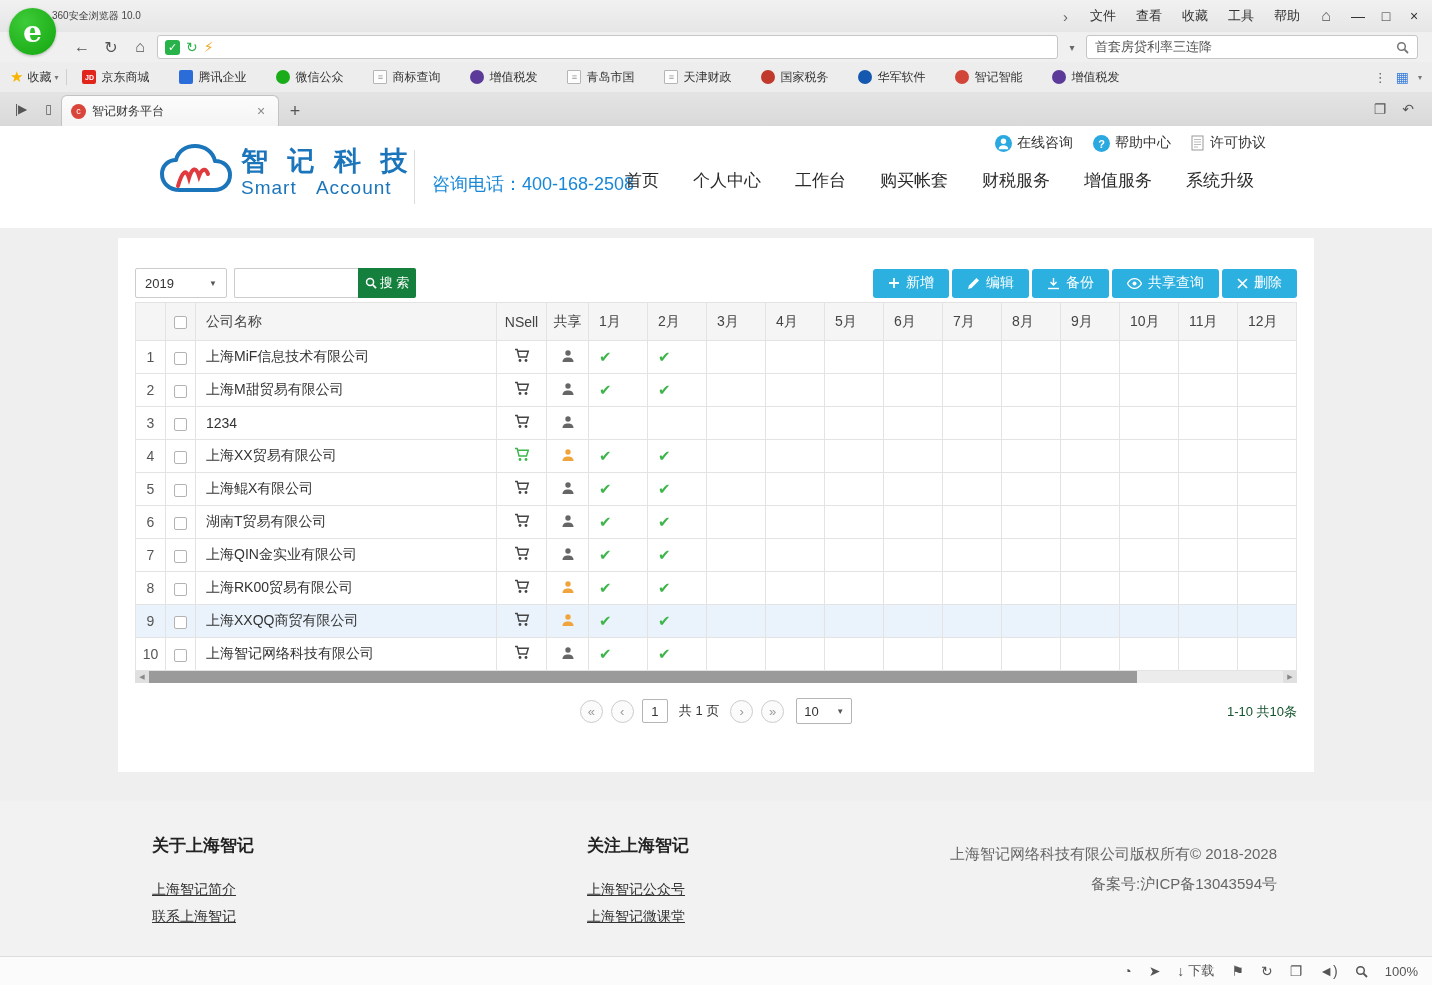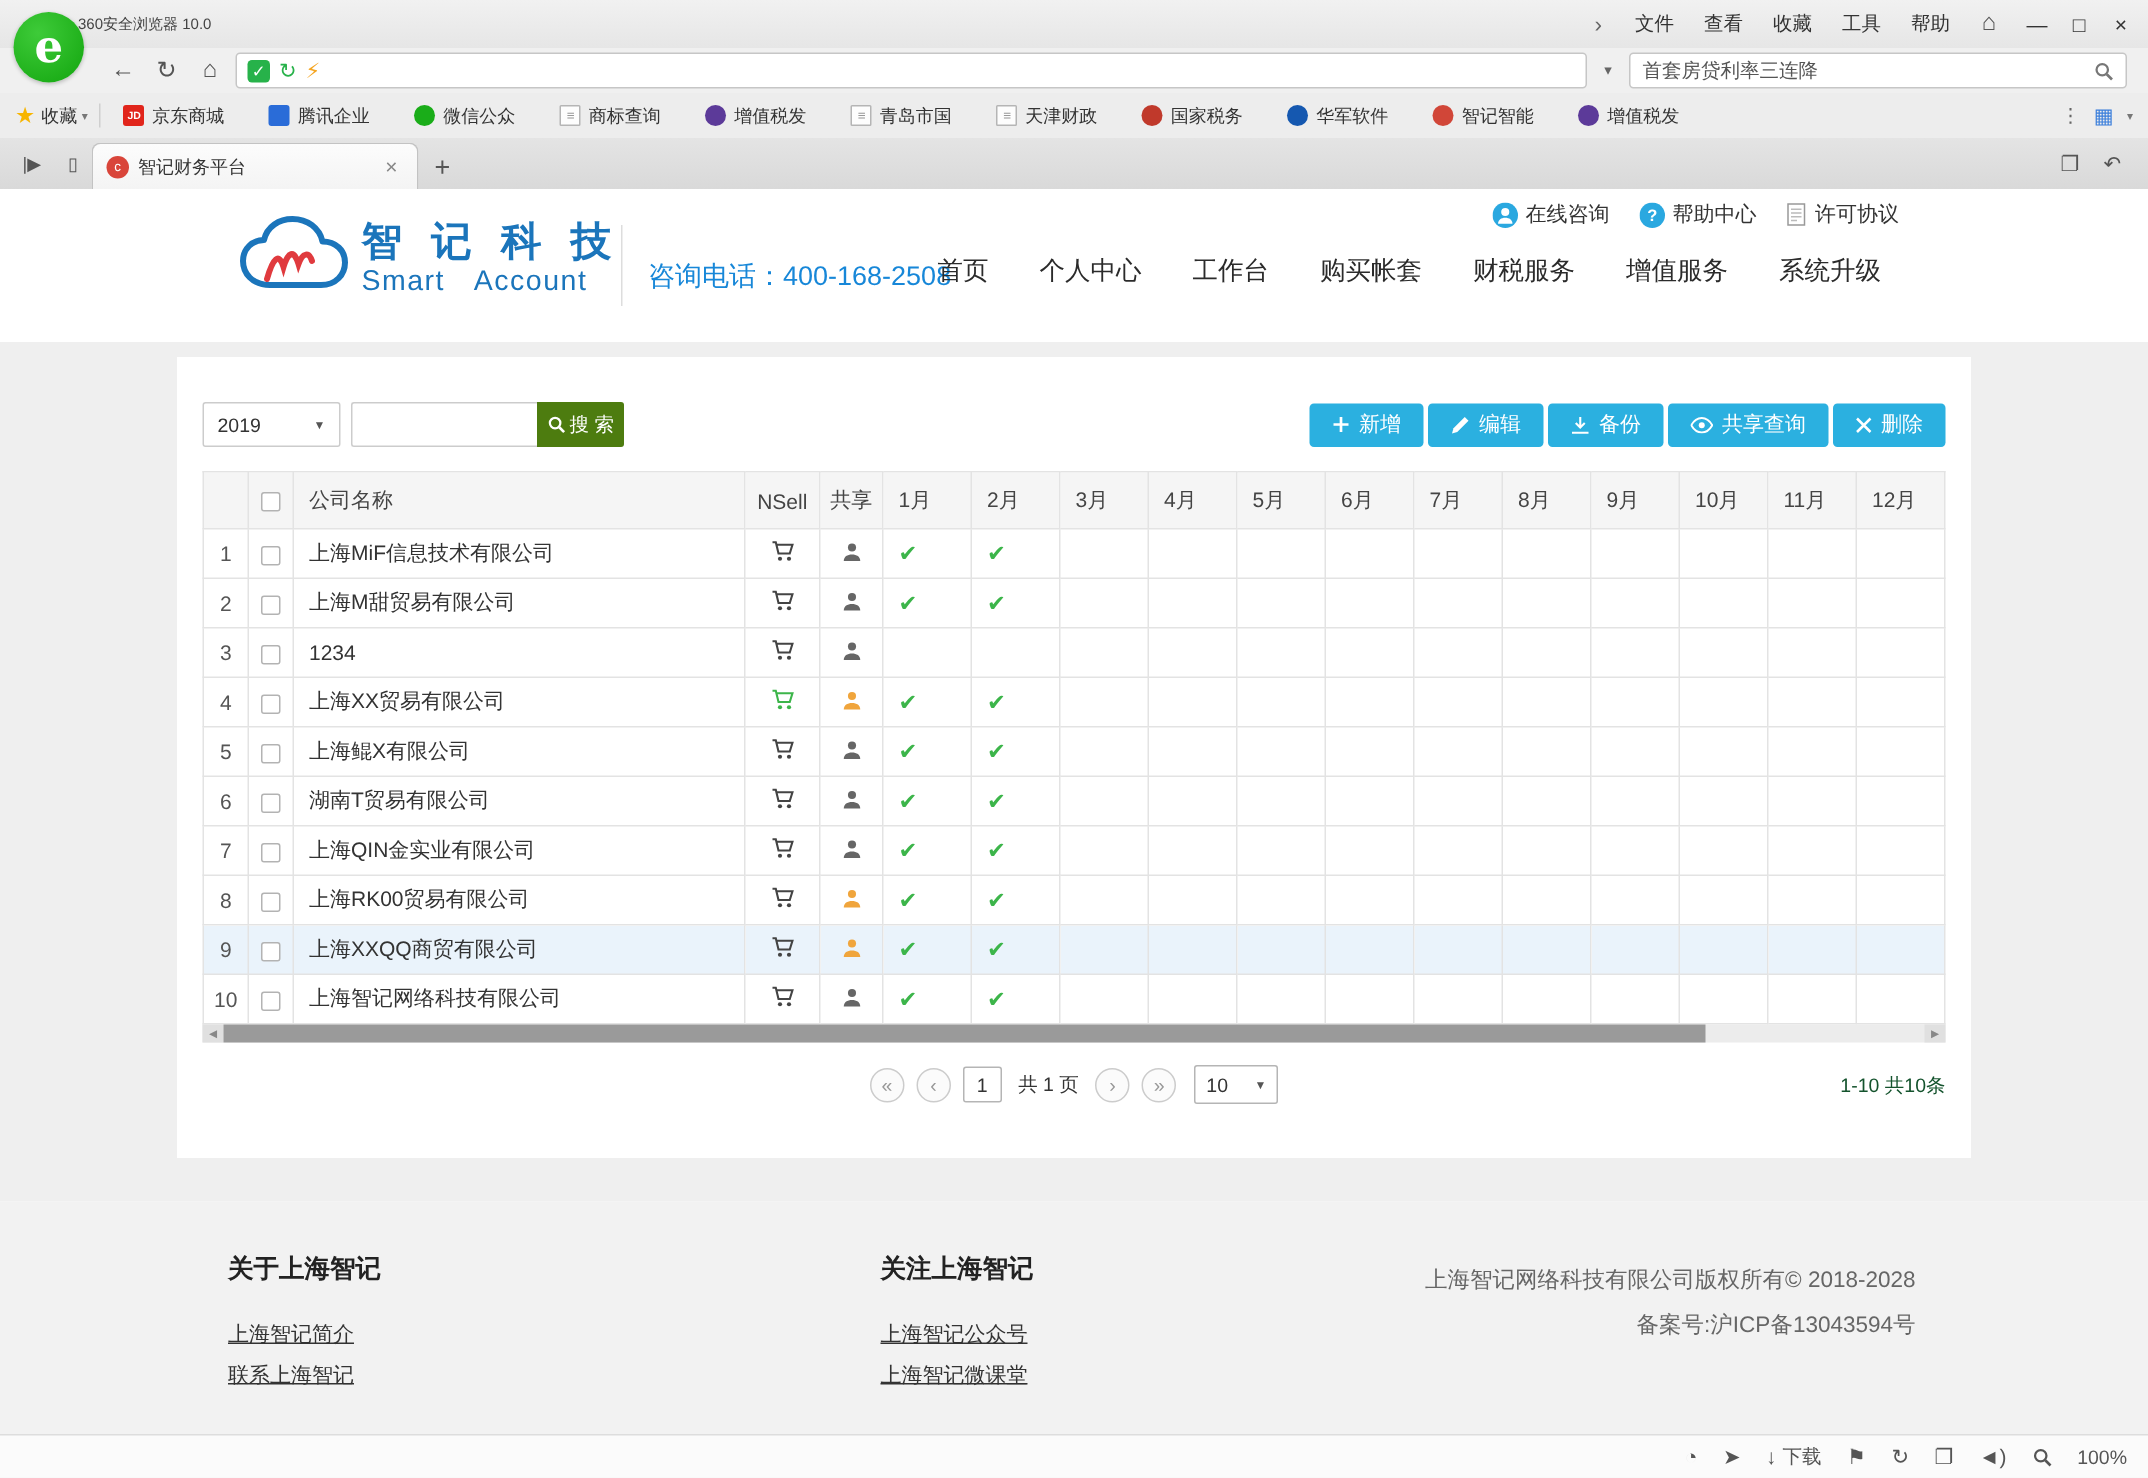--- a/index.html
+++ b/index.html
@@ -79,26 +79,26 @@
   .q-ico{display:flex;align-items:center}
   .nav{position:absolute;right:178px;top:43px;display:flex;gap:34px;font-size:17px;color:#2b2b2b;line-height:24px}
 
   .content{flex:1;background:#efefef;padding-top:10px;overflow:hidden}
   .panel{width:1196px;height:534px;margin:0 auto;background:#fff;padding:0 17px;position:relative}
 
   .controls{padding-top:30px;display:flex;align-items:center}
   .sel-year{width:92px;height:30px;border:1px solid #ccc;border-radius:2px;background:#fff;display:flex;align-items:center;justify-content:space-between;padding:0 9px;font-size:13px;color:#333}
   .caret-dn{font-size:8px;color:#555}
   .search-input{width:124px;height:30px;border:1px solid #ccc;border-right:none;border-radius:2px 0 0 2px;margin-left:7px;background:#fff;outline:none;padding:0 6px;font-size:13px}
-  .search-btn{height:30px;width:58px;background:#4d7c0f;color:#fff;display:flex;align-items:center;justify-content:center;gap:3px;font-size:13px;border-radius:0 2px 2px 0}
+  .search-btn{height:30px;width:58px;background:#15803d;color:#fff;display:flex;align-items:center;justify-content:center;gap:3px;font-size:13px;border-radius:0 2px 2px 0}
   .actions{margin-left:auto;display:flex;gap:3px}
   .abtn{height:29px;background:#2bb0e0;color:#fff;display:flex;align-items:center;gap:6px;padding:0 15px;font-size:14px;border-radius:3px}
   .a-ico{display:flex;align-items:center}
 
-  table.grid{width:100%;border-collapse:collapse;margin-top:16px;font-size:14px;table-layout:fixed}
+  table.grid{width:100%;border-collapse:collapse;margin-top:4px;font-size:14px;table-layout:fixed}
   .grid th,.grid td{border:1px solid #e3e3e3;height:33px;text-align:center;font-weight:normal;color:#333;padding:0;overflow:hidden;white-space:nowrap}
   .grid thead th{background:#f5f5f5;height:38px;color:#444}
   .grid .c-num{width:30px;color:#555}
   .grid .c-check{width:30px}
   .grid .c-name{text-align:left;padding-left:10px}
   .grid .c-nsell{width:50px}
   .grid .c-share{width:42px}
   .grid .c-month{width:59px;text-align:left;padding-left:10px}
   .cb{display:inline-block;width:13px;height:13px;border:1px solid #b3b3b3;border-radius:2px;background:#fff;vertical-align:middle}
   .chk{color:#3cb54a;font-weight:bold;font-size:15px}

